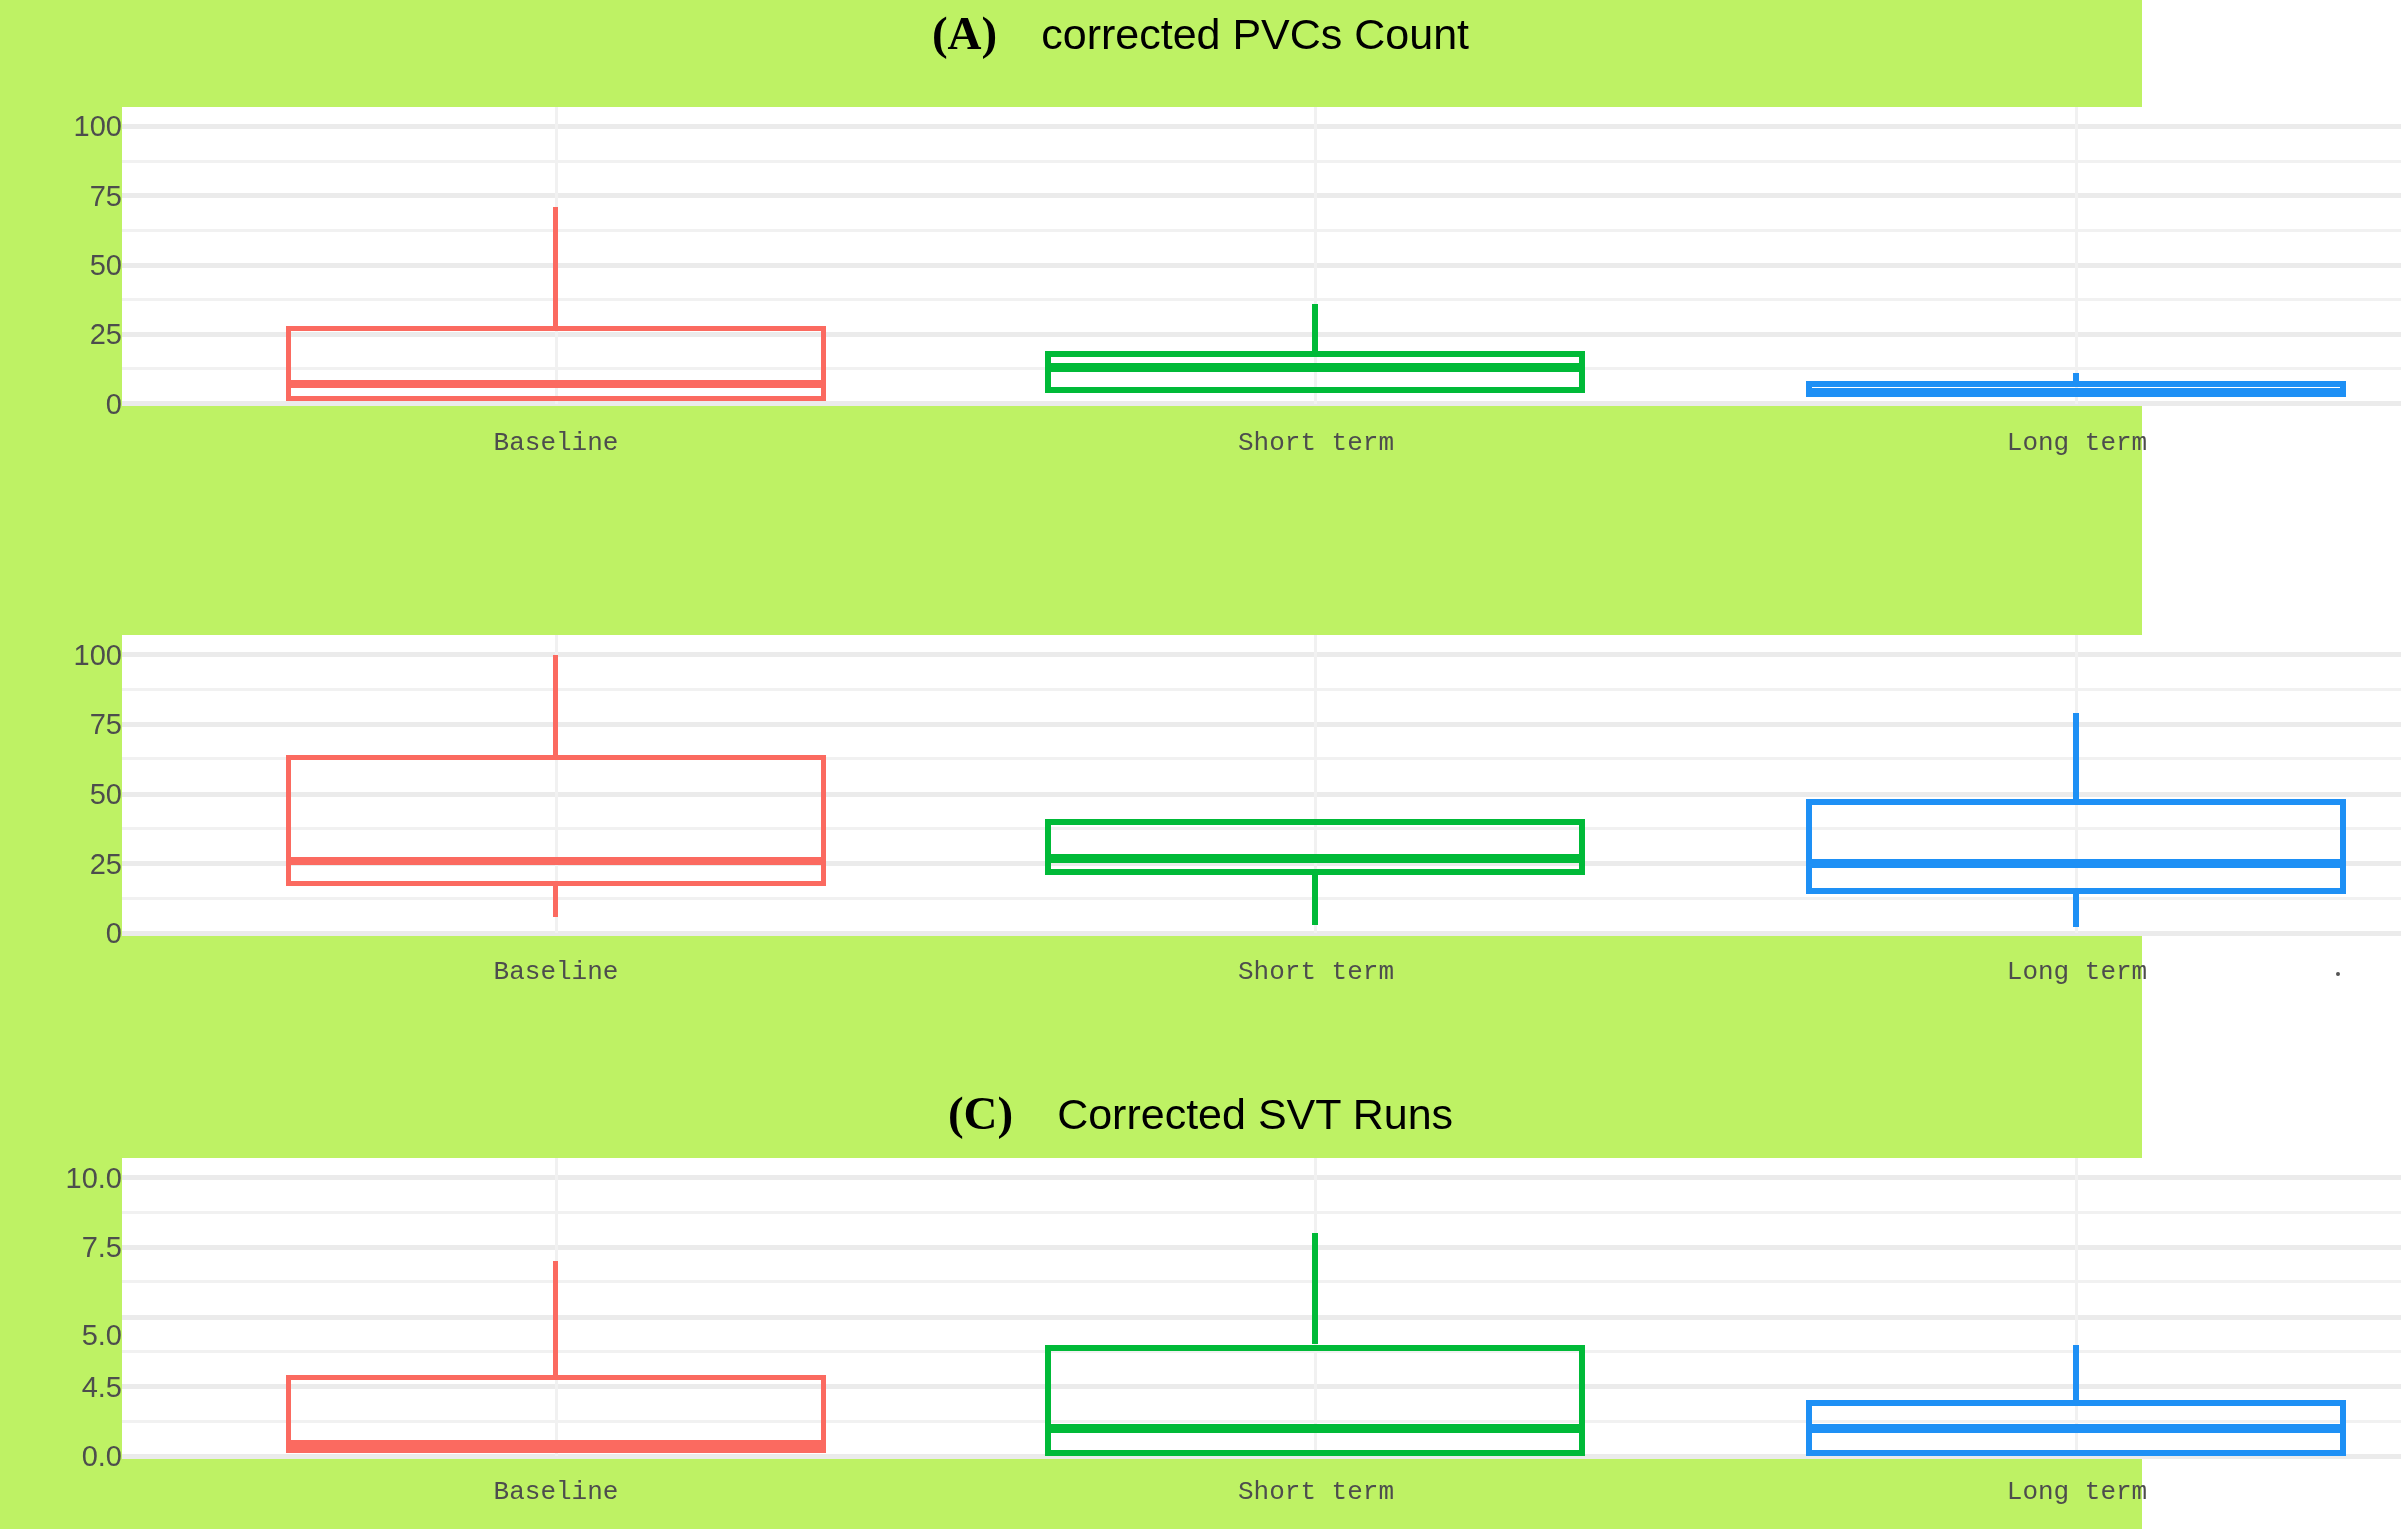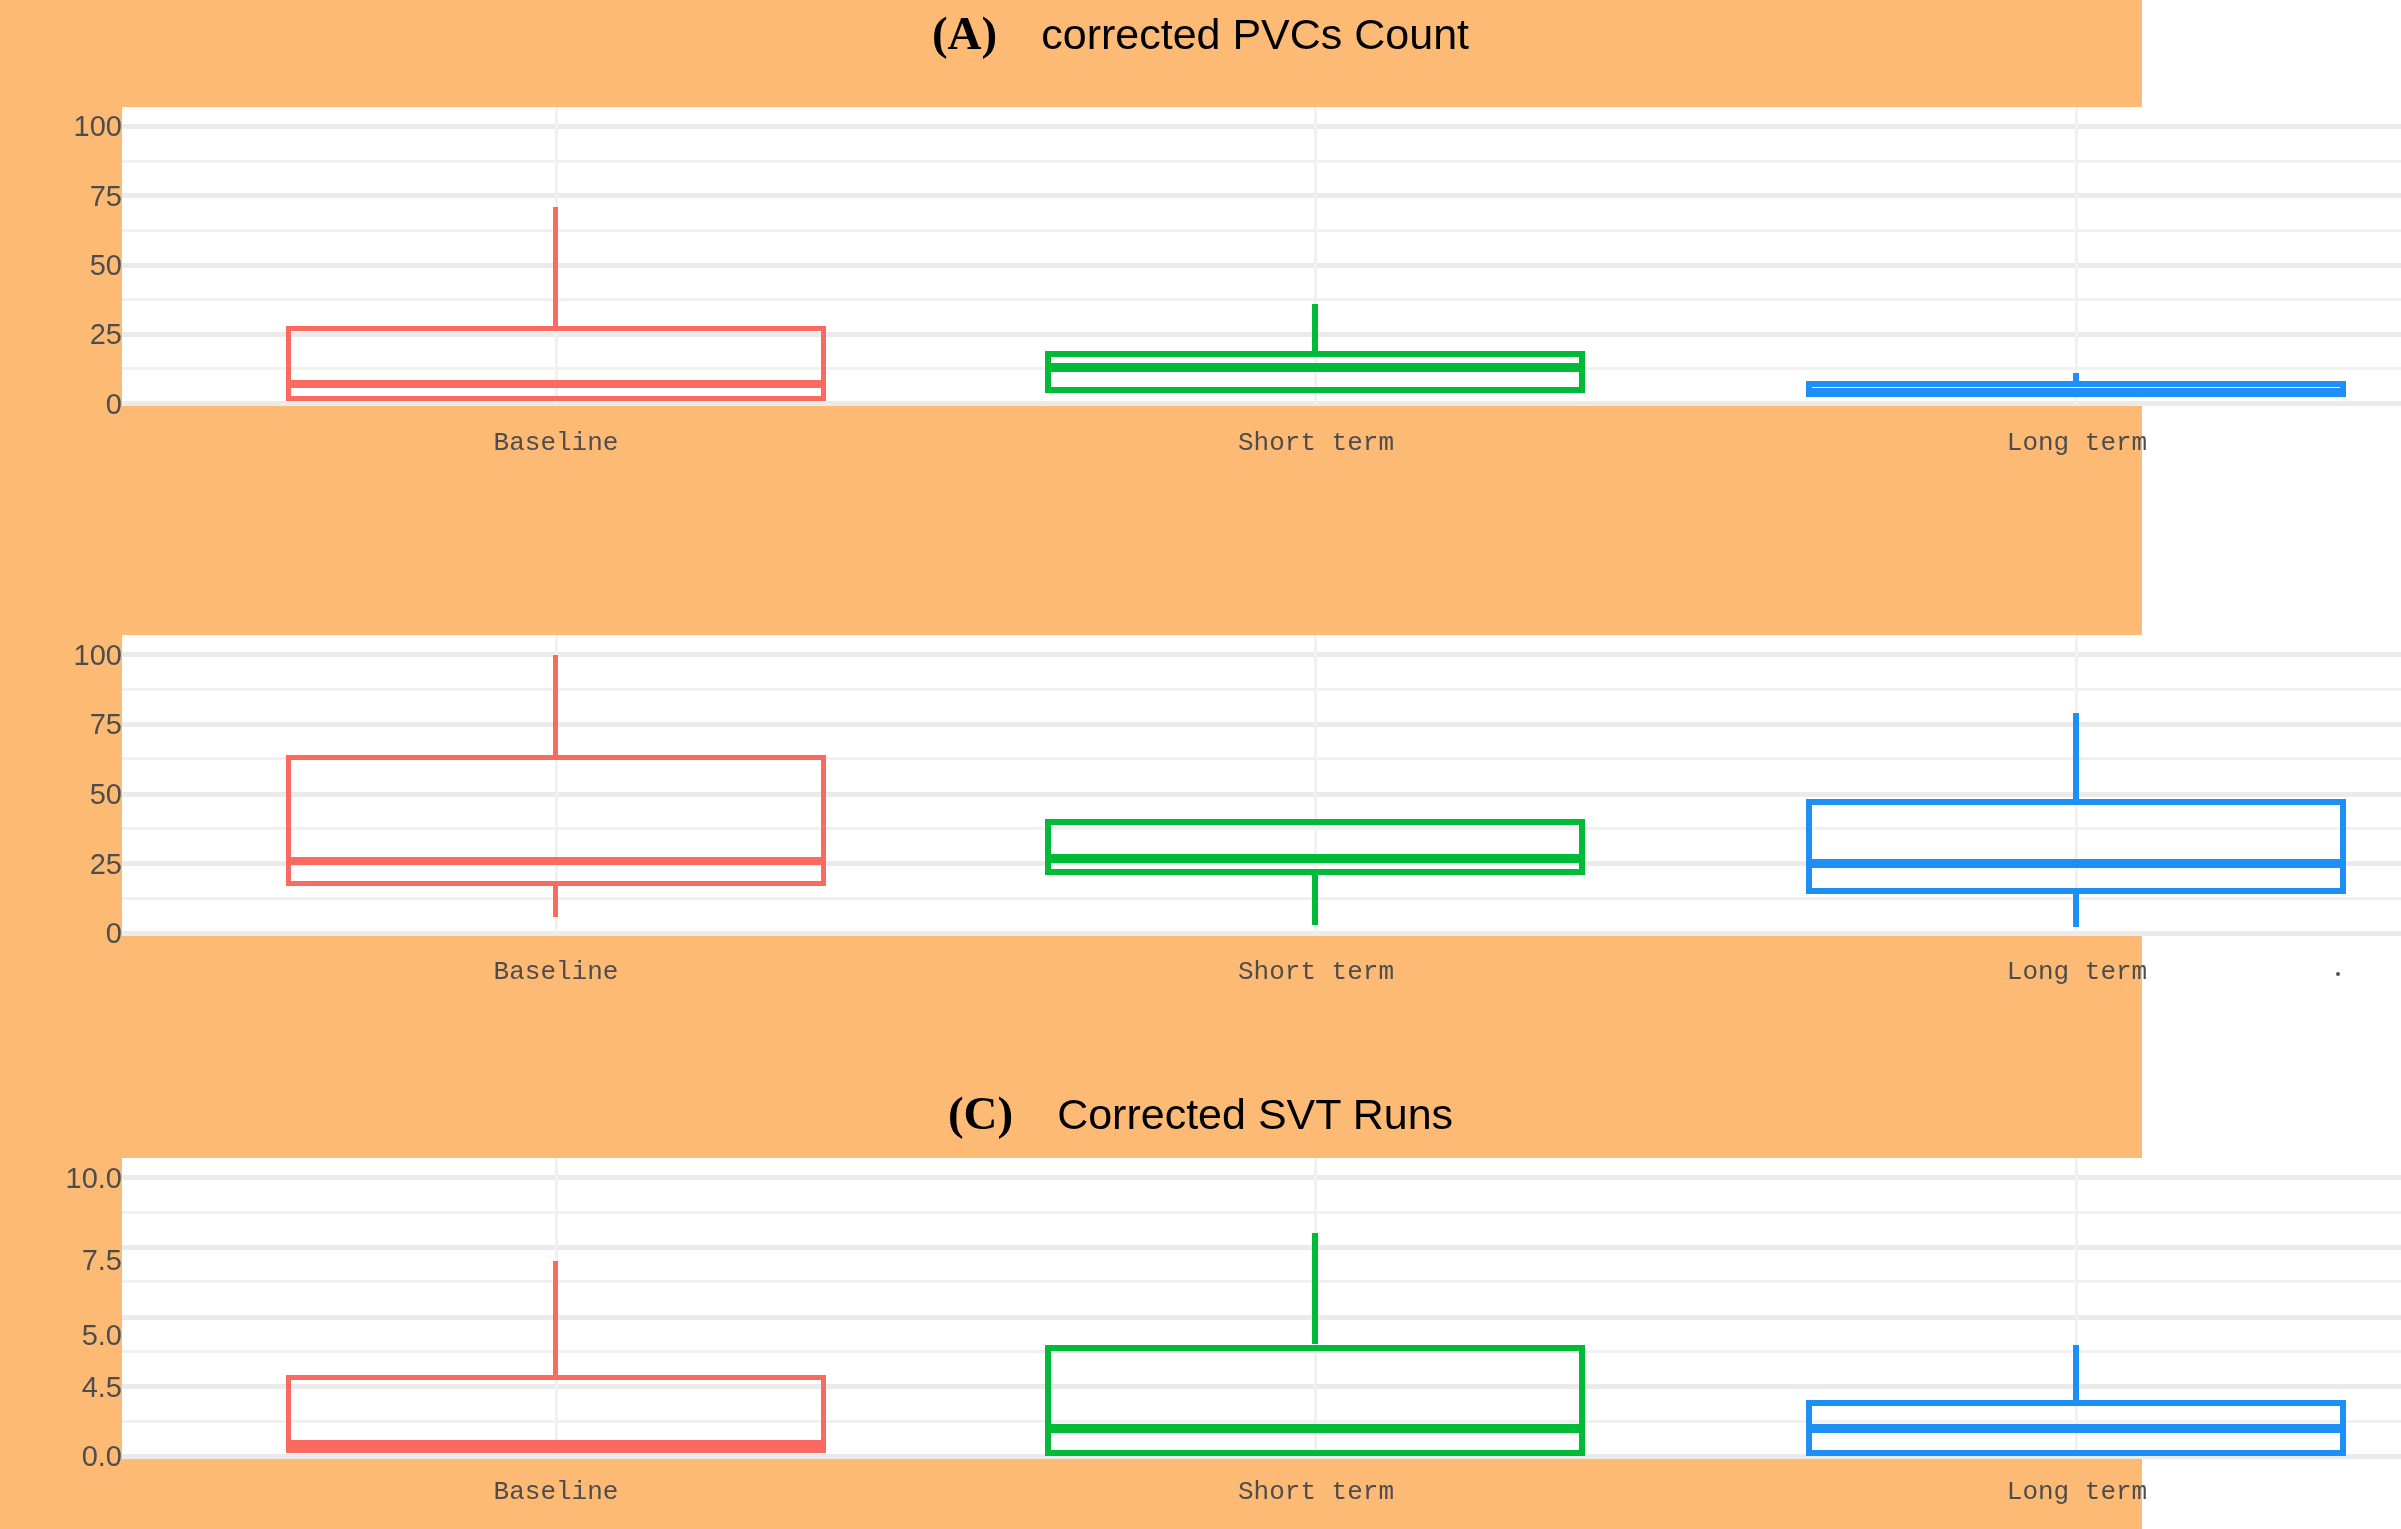--- a/index.html
+++ b/index.html
@@ -11,21 +11,21 @@
     width: 2401px;
     height: 1530px;
     font-family: "Liberation Sans", sans-serif;
     overflow: hidden;
     position: relative;
   }
   .figure {
     position: relative;
     width: 2142px;
     height: 1530px;
-    background: #fdba74;
+    background: #bef264;
   }
   .panel-title-row {
     position: absolute;
     left: 0;
     top: 0;
     width: 2401px;
     text-align: center;
     white-space: nowrap;
   }
   .panel-letter {
@@ -200,21 +200,21 @@
       <div class="bp-box" style="left: 923px; top: 187px; width: 540px; height: 111px; border: 6.1px solid rgb(0, 186, 56);"></div>
       <div class="bp-median" style="left: 923px; top: 266px; width: 540px; height: 9px; background: rgb(0, 186, 56);"></div>
       <div class="bp-whisker" style="left: 1951px; top: 187px; width: 6.1px; height: 56px; background: rgb(30, 144, 245);"></div>
       <div class="bp-box" style="left: 1684px; top: 242px; width: 540px; height: 56px; border: 6.1px solid rgb(30, 144, 245);"></div>
       <div class="bp-median" style="left: 1684px; top: 266px; width: 540px; height: 9px; background: rgb(30, 144, 245);"></div>
     </div>
     <div class="yaxis-col" style="left: 0px; top: 1158px; height: 298px;">
       <div class="ytick" style="top: 298px;">0.0</div>
       <div class="ytick" style="top: 229px;">4.5</div>
       <div class="ytick" style="top: 177px;">5.0</div>
-      <div class="ytick" style="top: 102px; text-align: right;">7.5</div>
+      <div class="ytick" style="top: 89px; text-align: right;">7.5</div>
       <div class="ytick" style="top: 19.5px;">10.0</div>
     </div>
     <div class="xtick" style="left: 556px; top: 1477px;">Baseline</div>
     <div class="xtick" style="left: 1316px; top: 1477px;">Short term</div>
     <div class="xtick" style="left: 2077px; top: 1477px;">Long term</div>
     <div class="dot-mark" style="left: 2336px; top: 972px;"></div>
   </div>
 
 
 </body></html>

